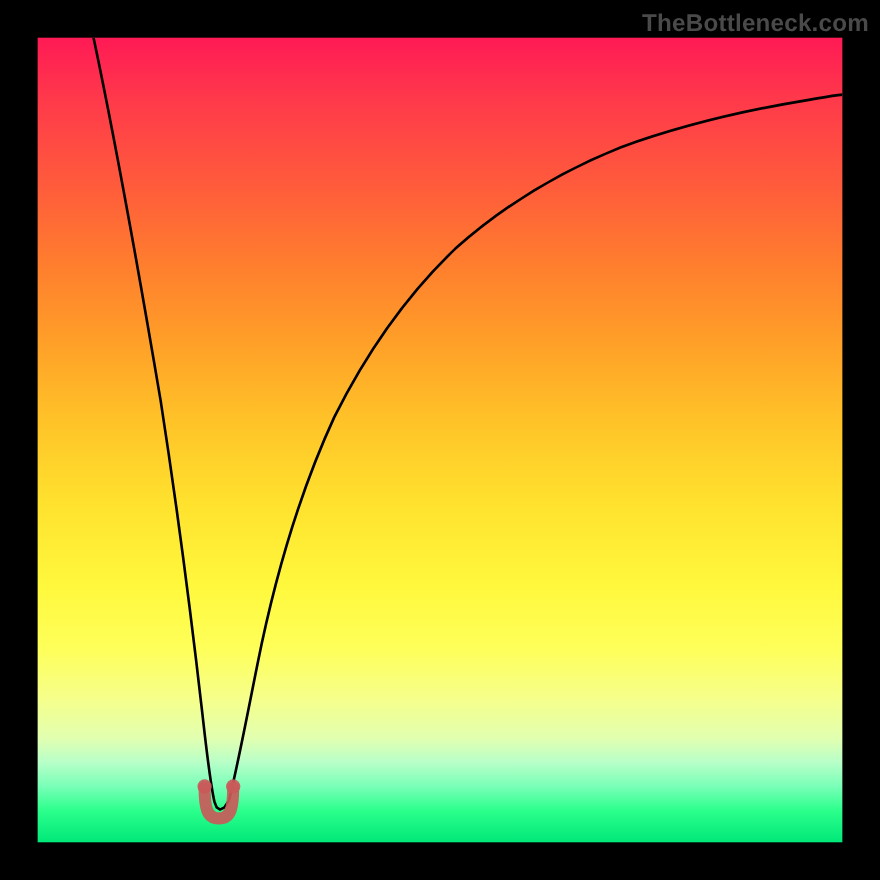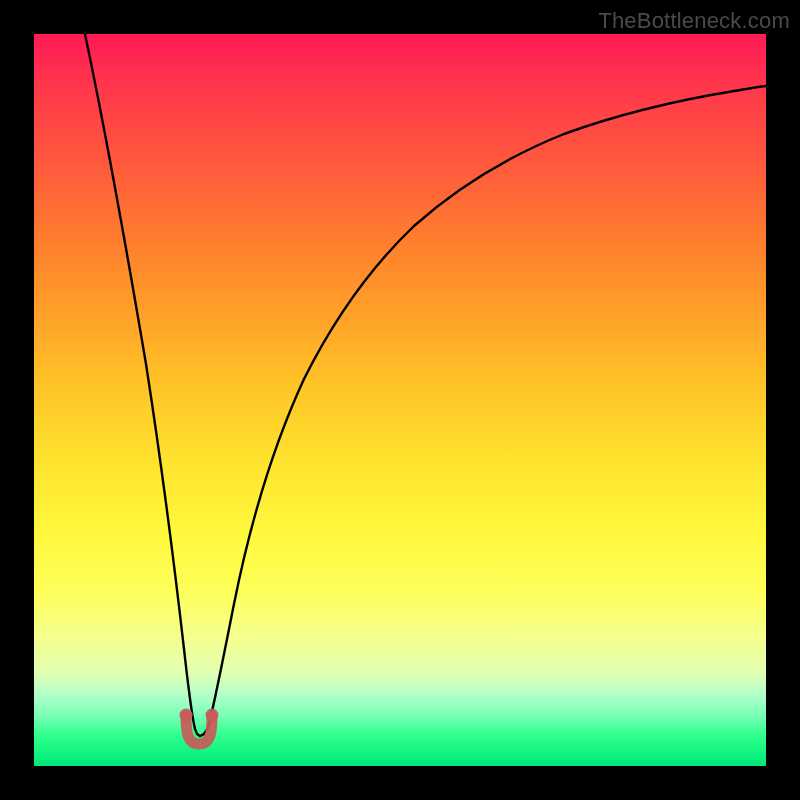--- a/index.html
+++ b/index.html
@@ -47,21 +47,21 @@
       #2cff8c 96%,
       #00e878 100%
     );
   }
   .watermark {
     position: absolute;
     top: 8px;
     right: 10px;
     color: #4a4a4a;
     font-size: 22px;
-    font-weight: 400;
+    font-weight: 700;
     letter-spacing: 0.2px;
   }
   svg.curve {
     position: absolute;
     left: 0; top: 0;
     width: 100%;
     height: 100%;
   }
 </style>
 </head>

